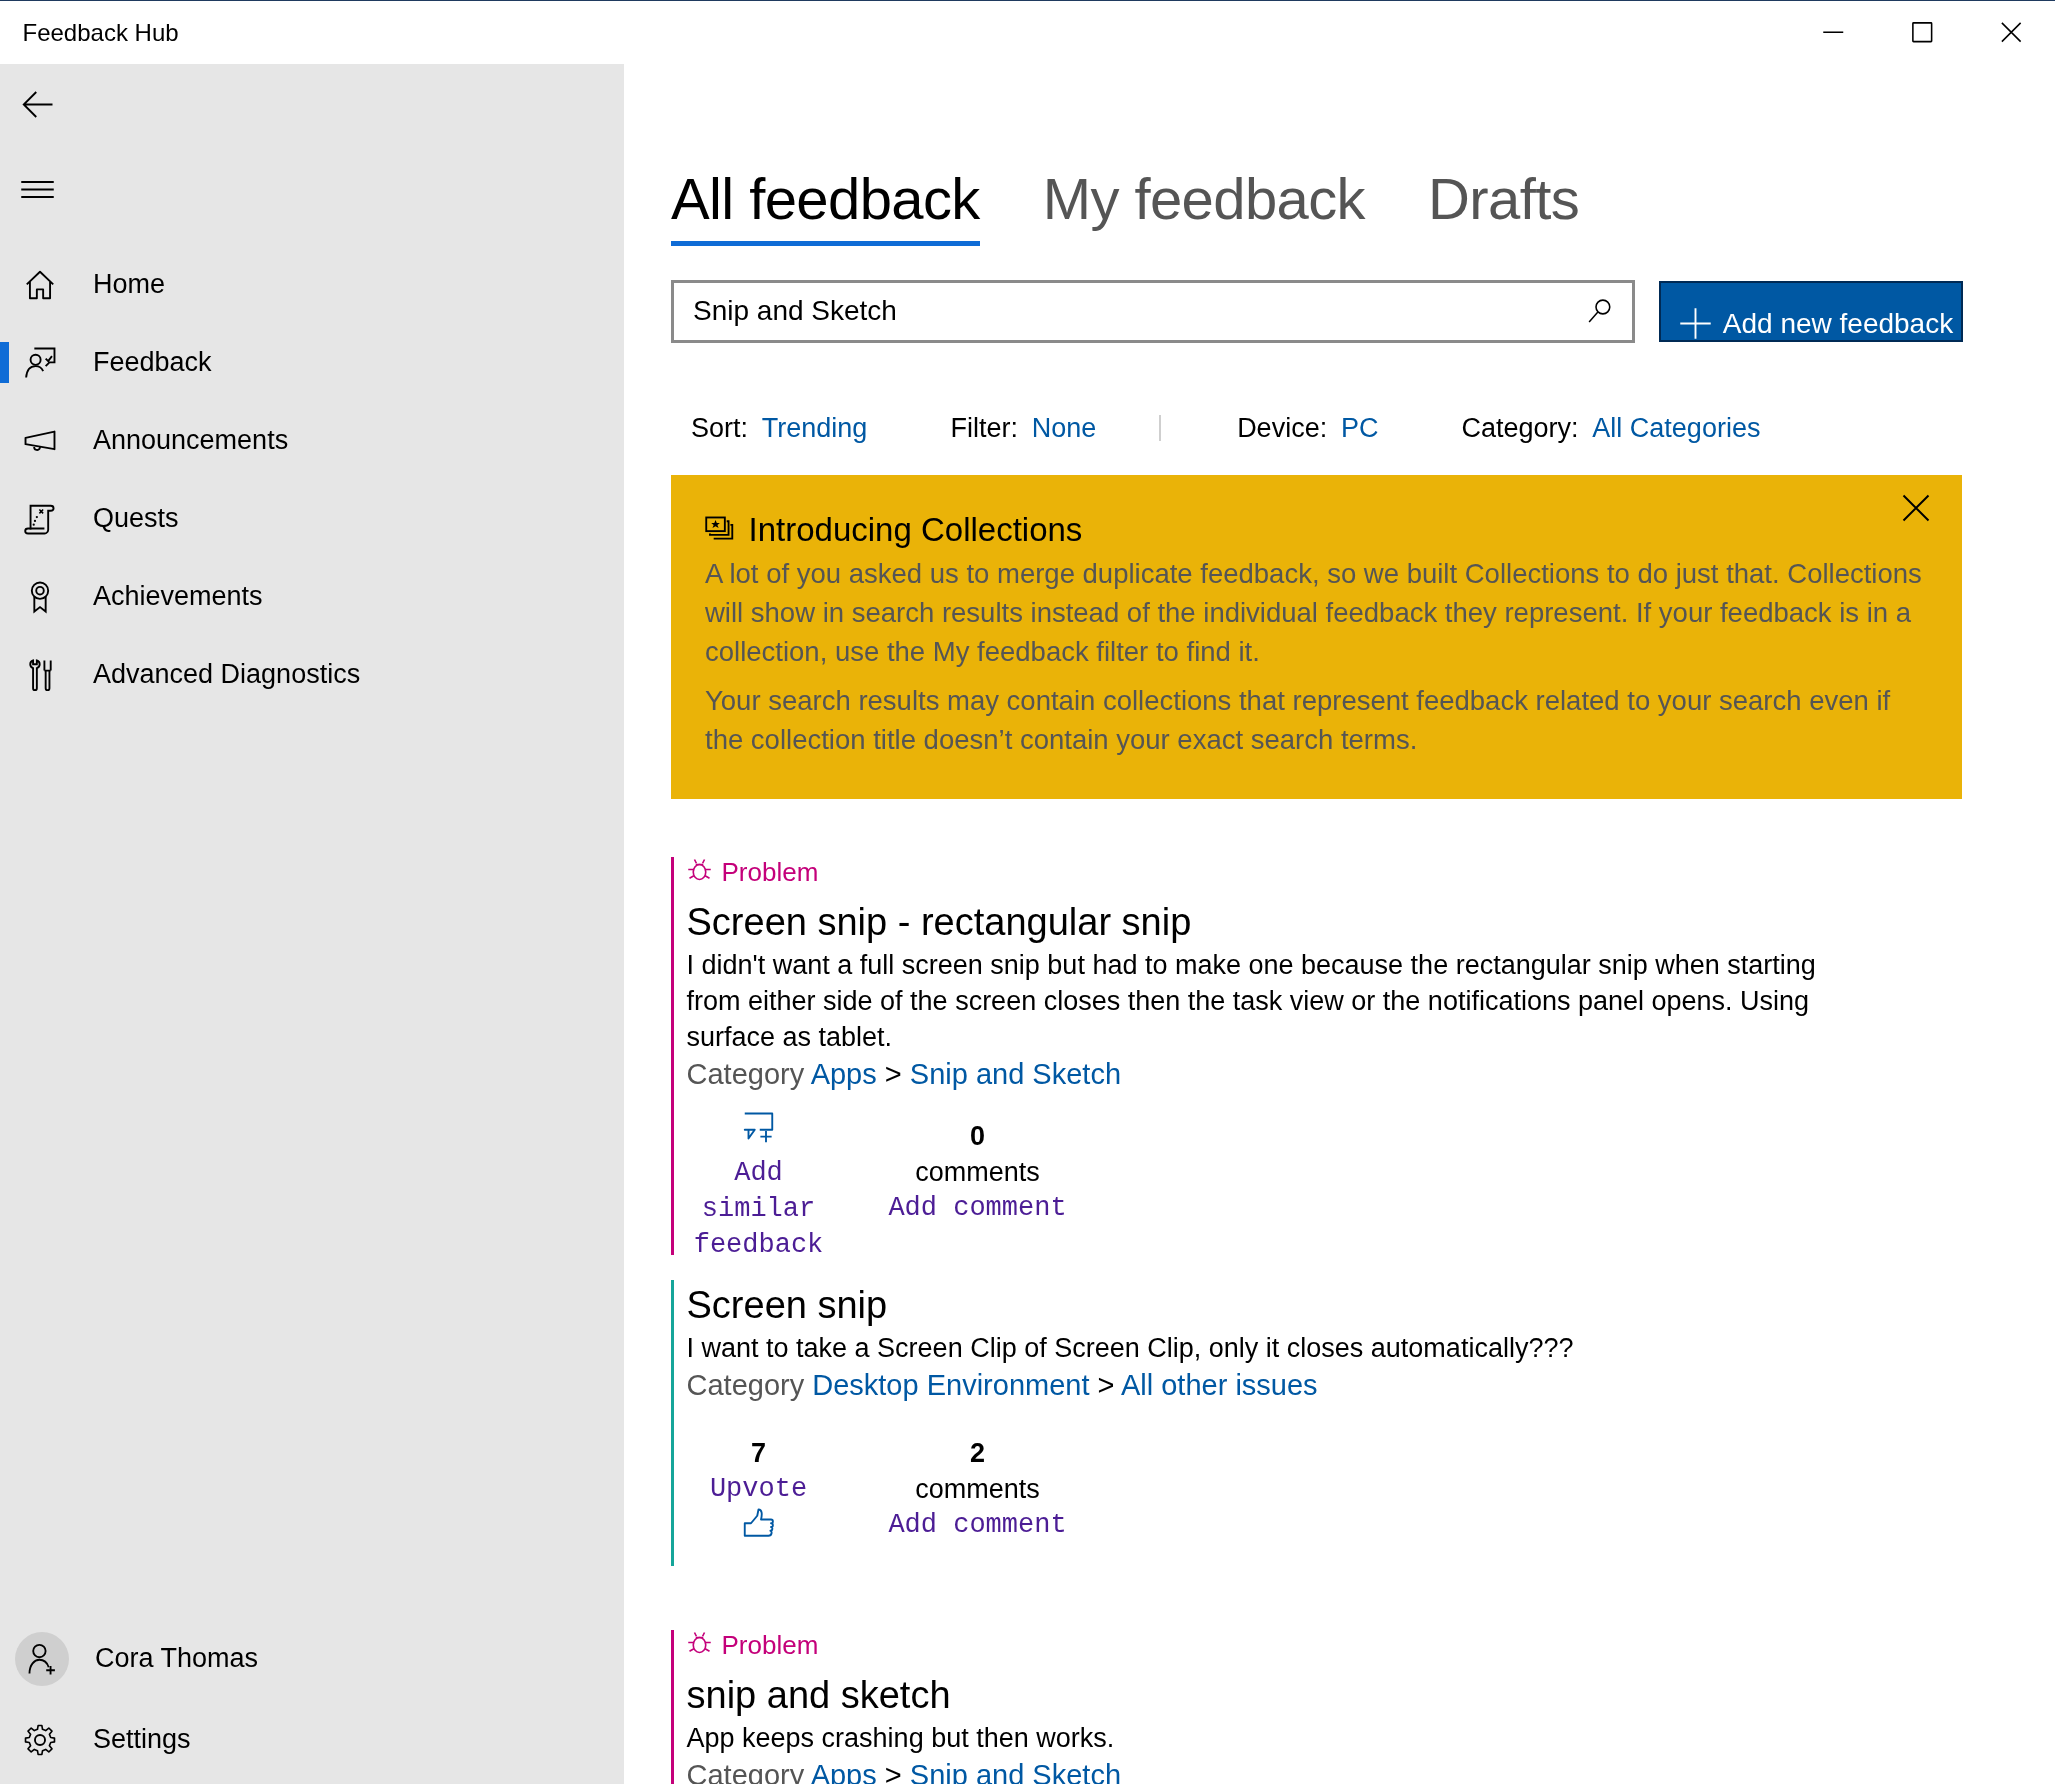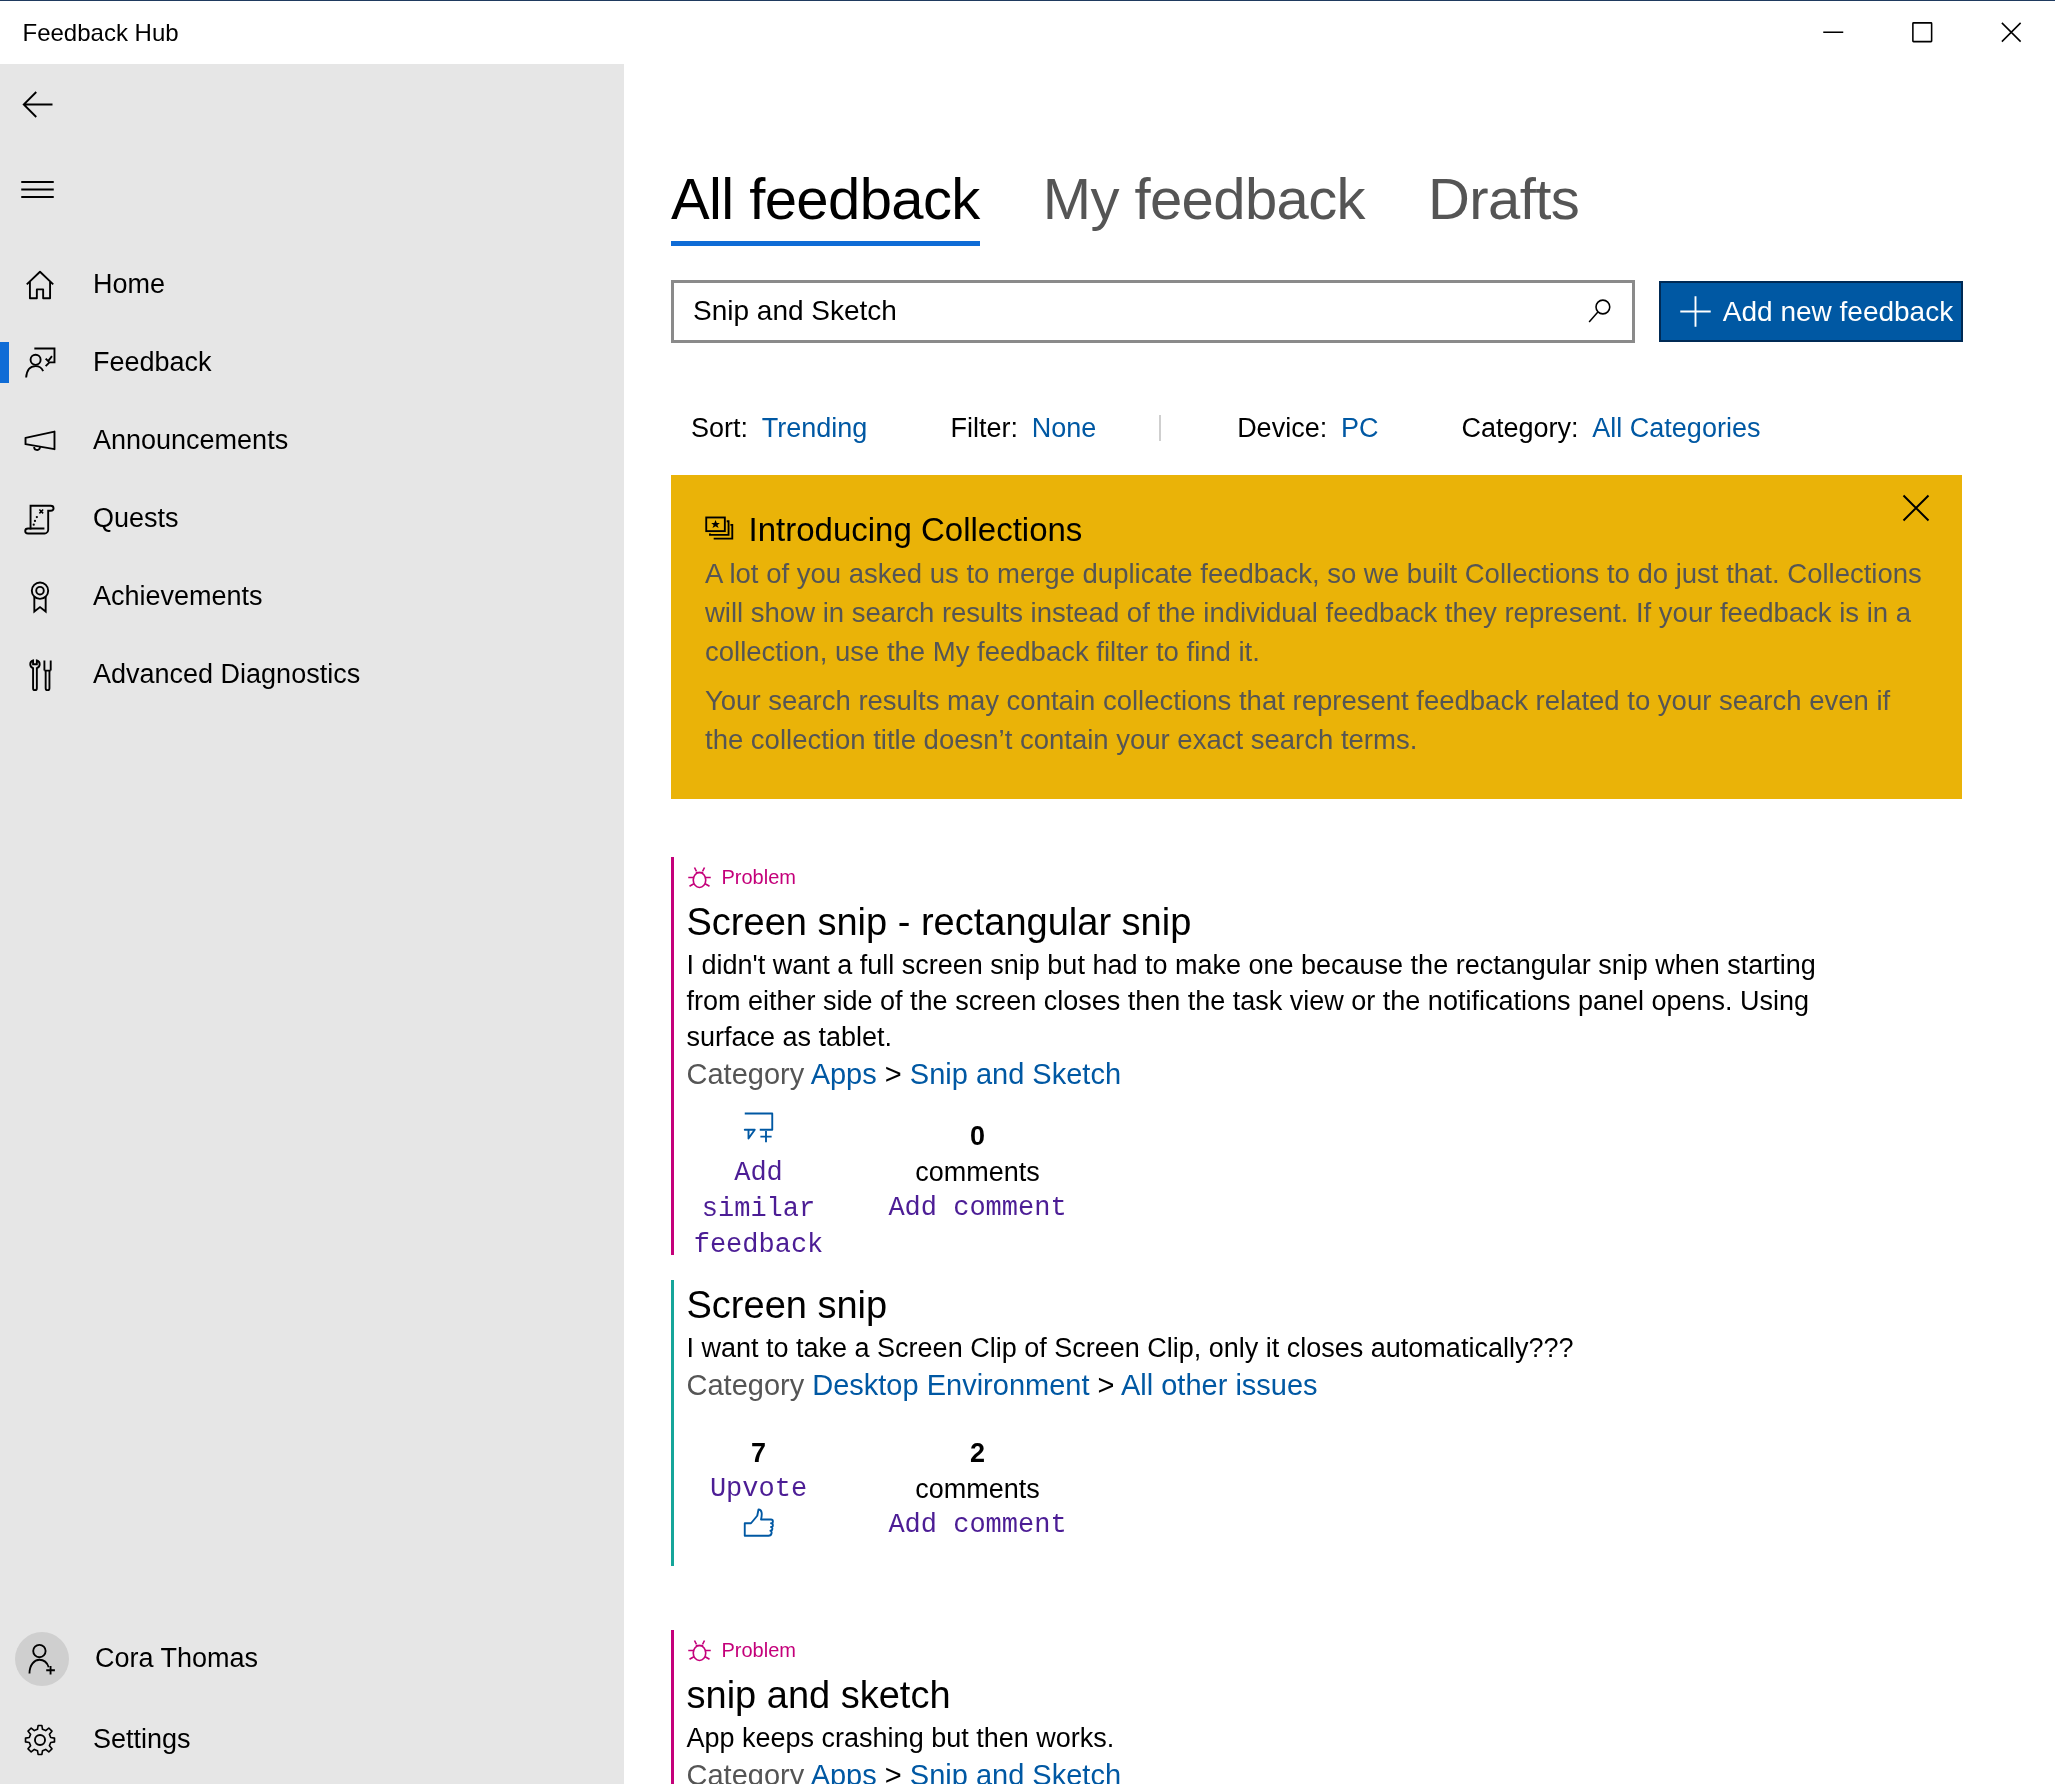--- a/index.html
+++ b/index.html
@@ -19,37 +19,37 @@
   .nav-item .sel-bar { position: absolute; left: 0; top: 13.8px; width: 8.8px; height: 41px; background: #0f6cd6; }
   .avatar { position: absolute; left: 15px; width: 54px; height: 54px; border-radius: 50%; background: #cfcfcf; display:flex; align-items:center; justify-content:center; }
   .main { position: absolute; left: 624px; top: 63px; width: 1432px; height: 1722px; background: #fff; overflow: hidden; }
   .tabs { position: absolute; left: 47px; top: 100px; display: flex; gap: 0; }
   .tab { position: relative; font-size: 58px; color: #555; margin-right: 63px; letter-spacing: -0.6px; line-height: 69px; }
   .tab.active { color: #000; }
   .tab.active::after { content: ""; position: absolute; left: 0; right: 0; bottom: -12.5px; height: 4.4px; background: #0f6cd6; }
   .search { position: absolute; left: 47px; top: 216px; width: 964px; height: 63px; border: 3.8px solid #8a8a8a; background: #fff; }
   .search input { position: absolute; left: 19px; top: 0; width: 863px; height: 56px; border: none; outline: none; font-size: 28px; font-family: "Liberation Sans", "DejaVu Sans", sans-serif; color: #000; background: transparent; }
   .search .sicon { position: absolute; right: 19px; top: 13.8px; width: 27.5px; height: 27.5px; }
-  .add-btn { position: absolute; left: 1035px; top: 217px; width: 304px; height: 61px; background: #0058a3; border: 2.5px solid #002a55; color: #fff; display: flex; align-items: center; padding-left: 17.5px; font-size: 28px; cursor: pointer; }
+  .add-btn { position: absolute; left: 1035px; top: 217px; width: 304px; height: 61px; background: #0058a3; border: 2.5px solid #002a55; color: #fff; display: flex; align-items: flex-end; padding-left: 17.5px; font-size: 28px; cursor: pointer; }
   .add-btn svg { width: 33px; height: 33px; margin-right: 11.3px; }
   .filters { position: absolute; left: 47px; top: 345px; height: 38px; display: flex; align-items: center; font-size: 27px; }
   .filters .k { color: #000; margin-right: 13.8px; margin-left: 20px; }
   .filters .v { color: #0058a3; }
   .filters .grp { display: flex; align-items: center; }
   .filters .div { width: 1.9px; height: 26px; background: #cfcfcf; margin: 0 56px 0 63px; }
   .banner { position: absolute; left: 47px; top: 411px; width: 1291px; height: 324px; background: #eab308; }
   .banner .close { position: absolute; right: 24px; top: 11.3px; width: 44px; height: 44px; display: flex; align-items: center; justify-content: center; }
   .banner .close svg { width: 30px; height: 30px; }
   .banner .title-row { position: absolute; left: 34px; top: 36px; display: flex; align-items: center; }
   .banner .title-row svg { width: 31px; height: 29px; margin-right: 12.5px; }
   .banner .title { font-size: 33px; color: #000; }
   .banner p { position: absolute; left: 34px; width: 1225px; font-size: 27.5px; color: #555; line-height: 39px; }
   .item { position: absolute; left: 47px; width: 1291px; border-left: 3.8px solid #c4007a; padding-left: 12.5px; }
   .item.suggestion { border-left-color: #15a59a; }
-  .item .type { display: flex; align-items: center; font-size: 20px; height: 40px; color: #c4007a; }
+  .item .type { display: flex; font-size: 26px; height: 40px; color: #c4007a; }
   .item.suggestion .type { color: #15a59a; }
   .item .type svg { width: 25px; height: 25px; margin-right: 10px; }
   .item .ititle { font-size: 38px; color: #000; line-height: 49px; margin-top: 1.3px; }
   .item .desc { font-size: 27px; color: #000; line-height: 36px; width: 1150px; }
   .item .cat { font-size: 29px; line-height: 38px; color: #555; }
   .item .cat .lnk { color: #0058a3; }
   .item .cat .sep { color: #000; }
   .actions { position: relative; height: 131px; margin-top: 19px; }
   .act { position: absolute; top: 0; text-align: center; font-size: 27px; line-height: 36px; }
   .act .num { font-weight: bold; color: #000; }

